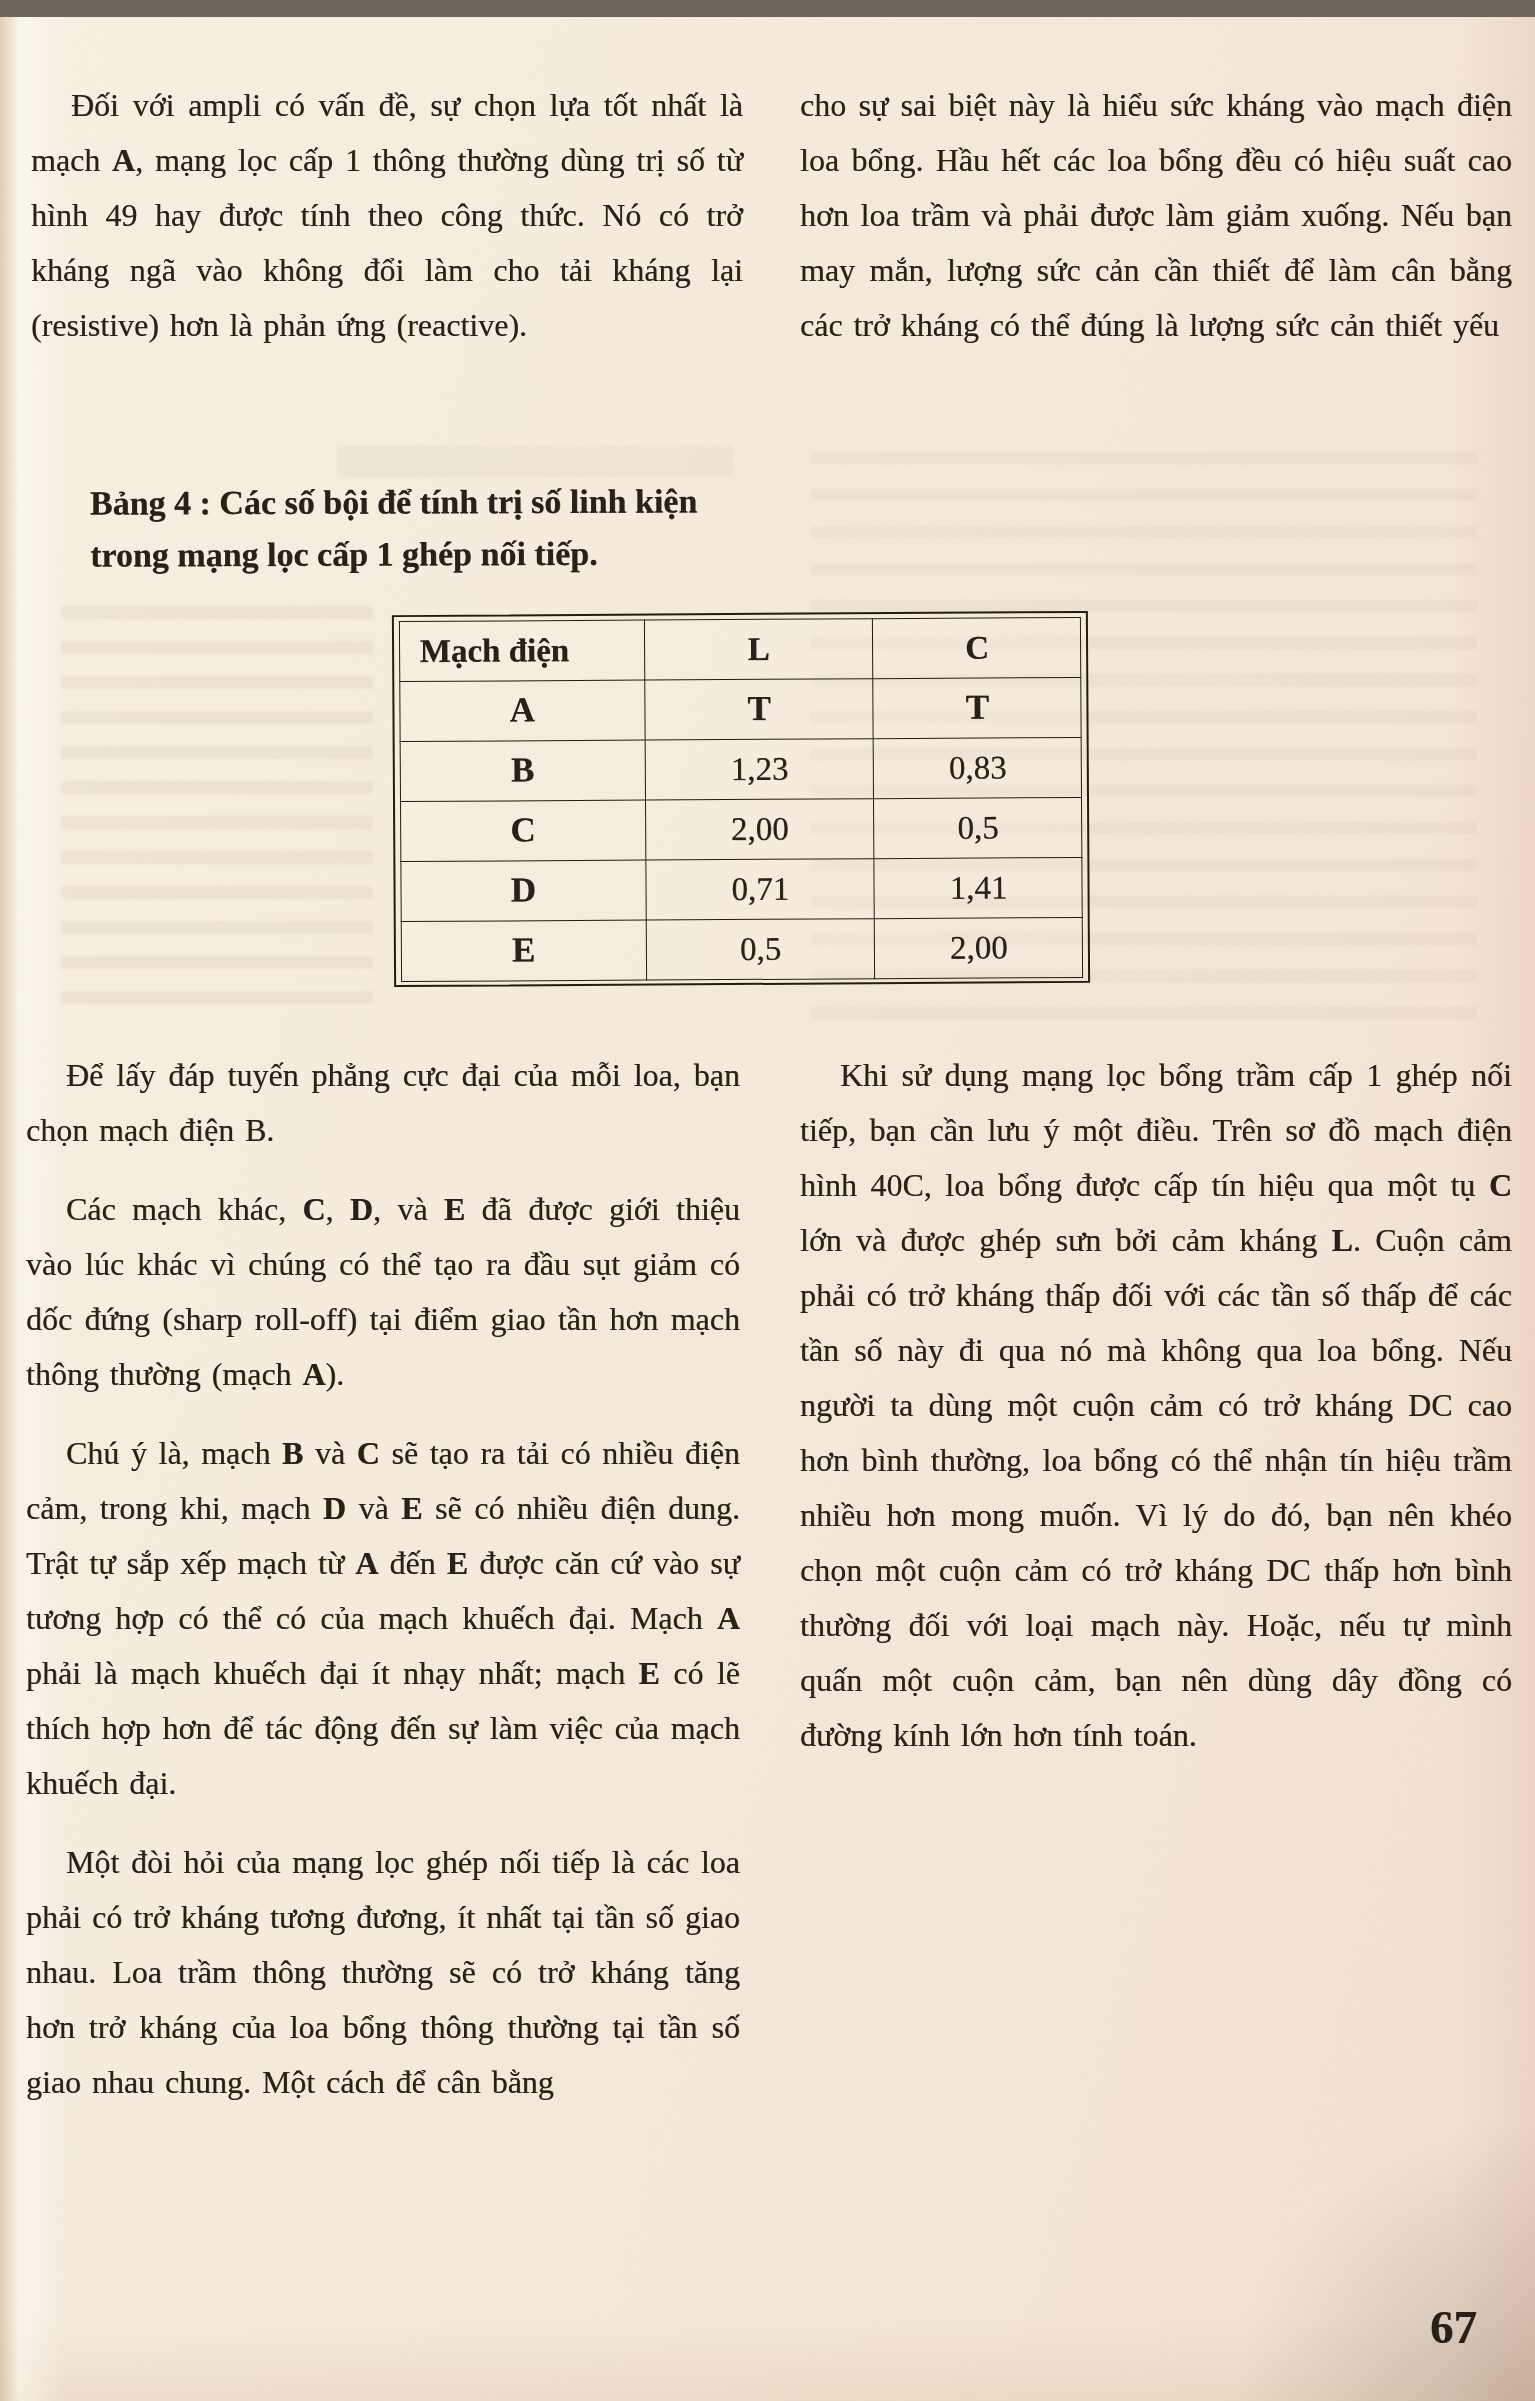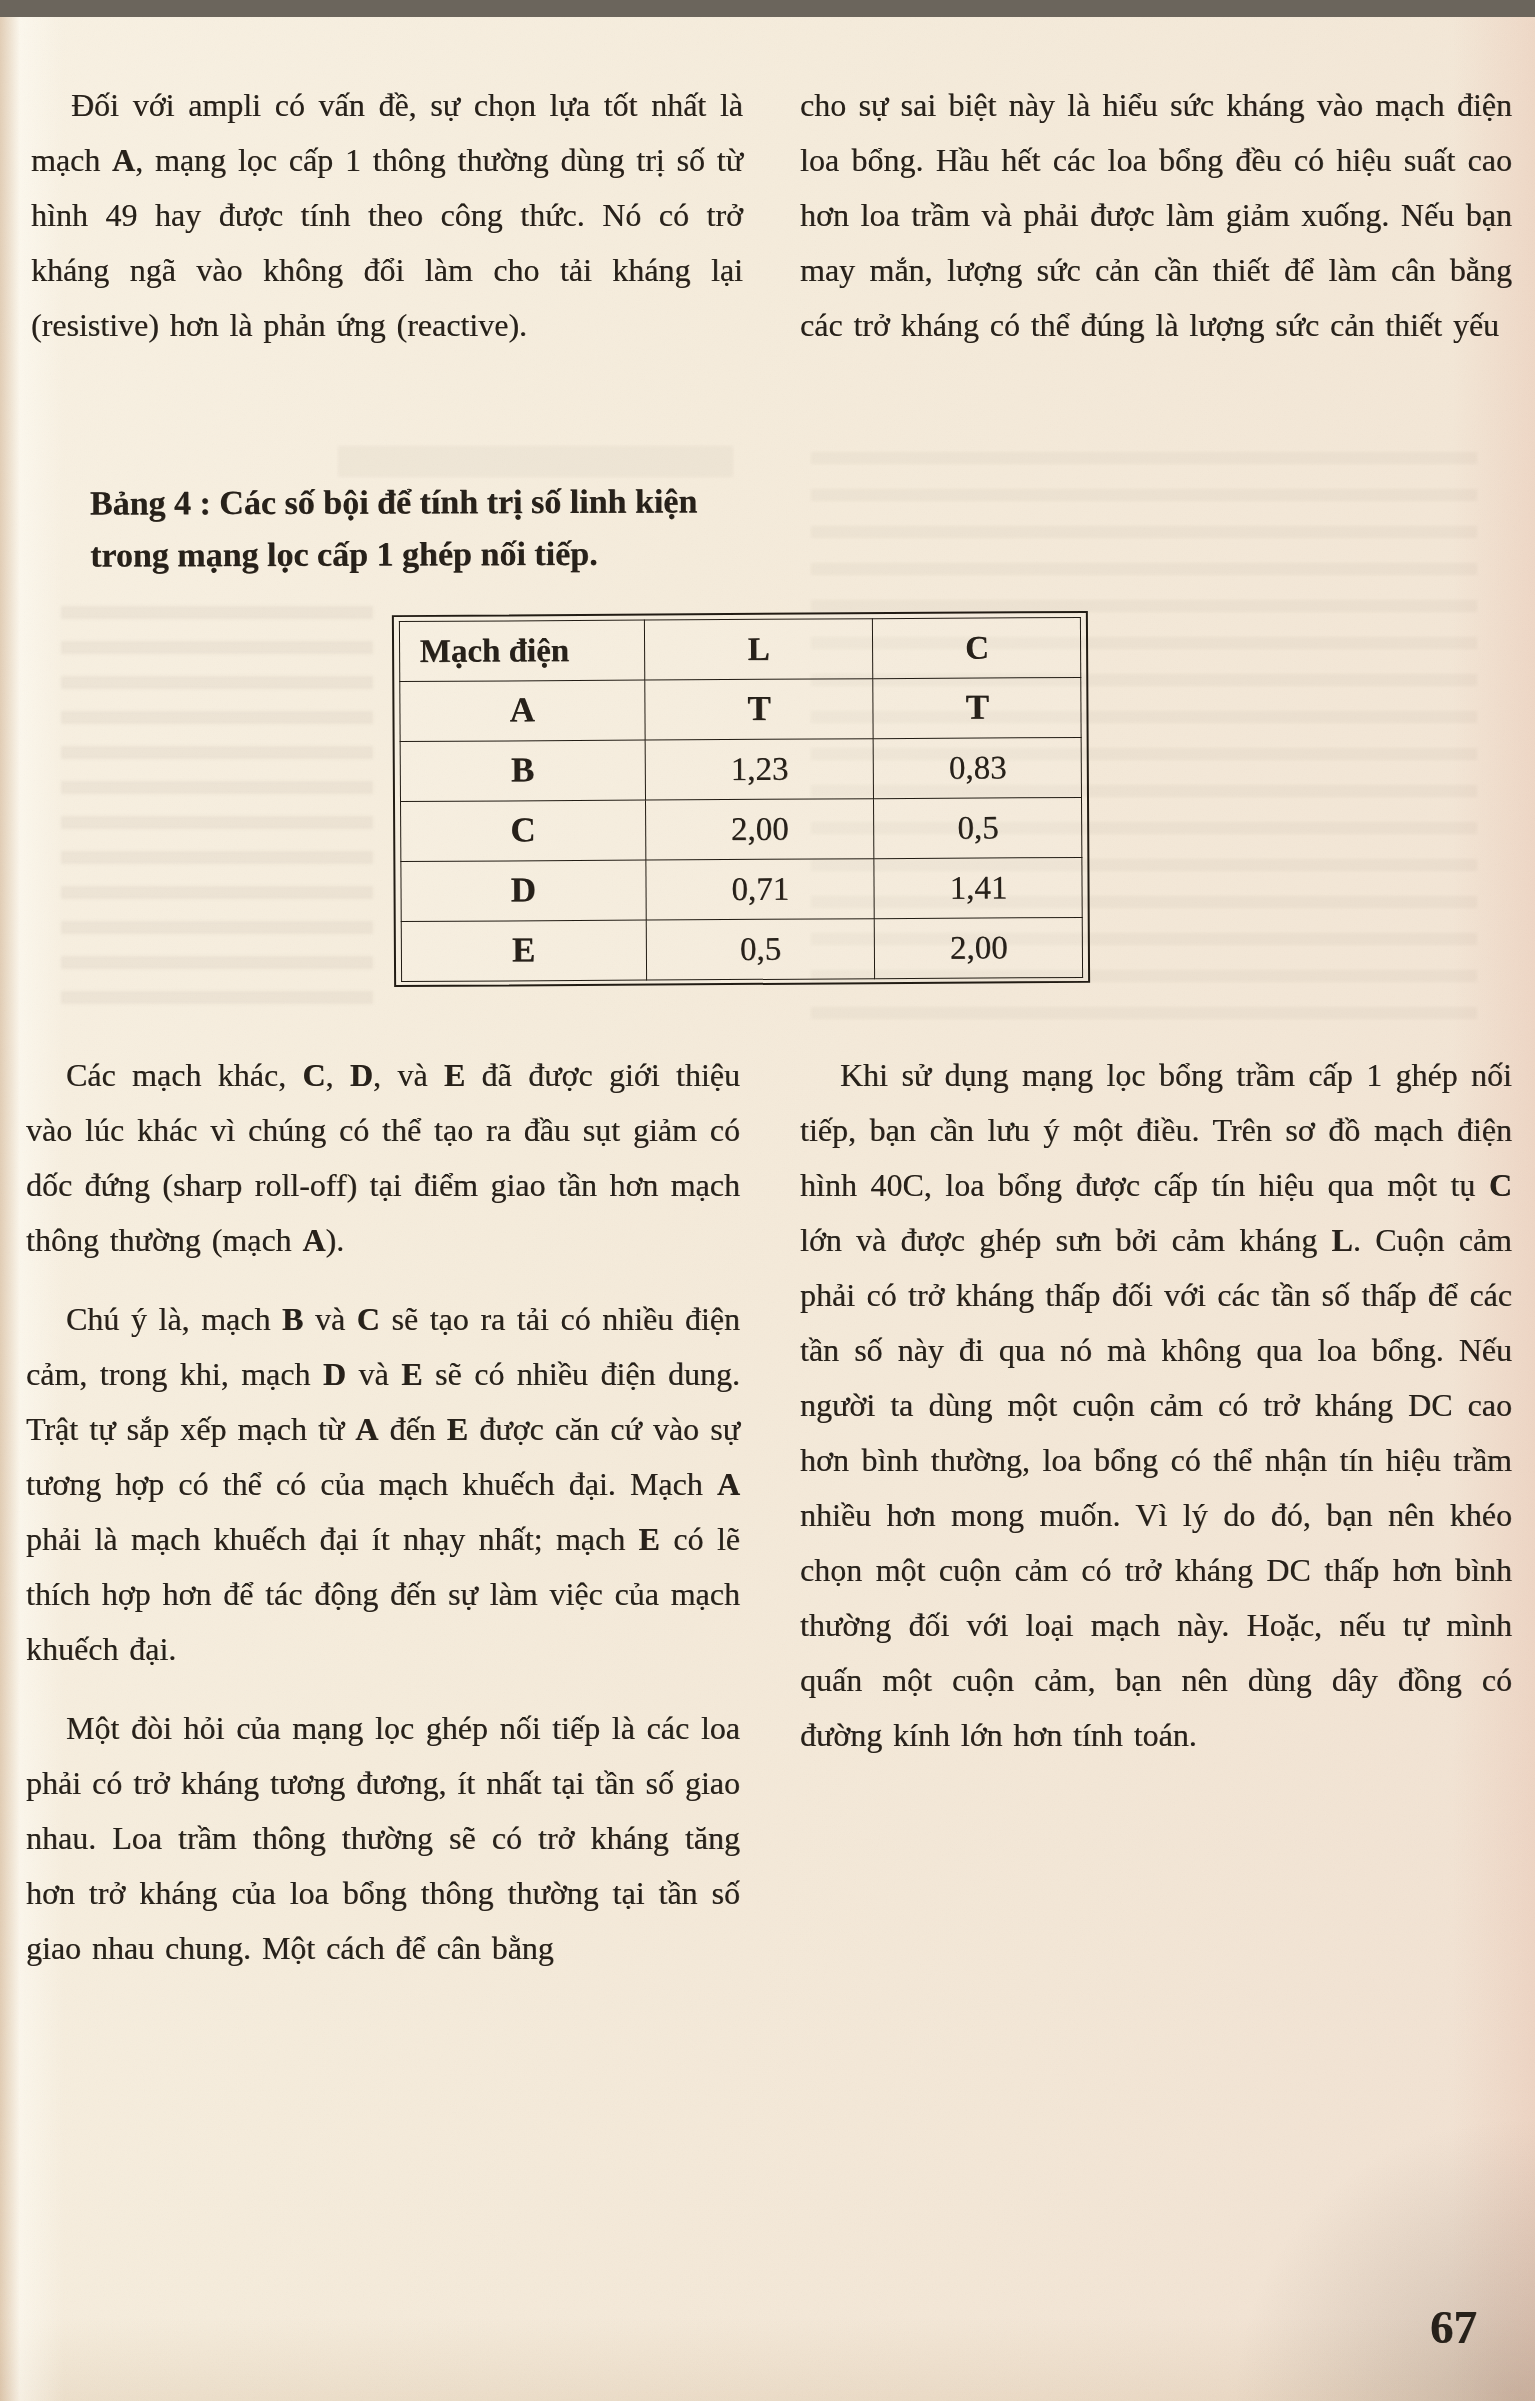--- a/index.html
+++ b/index.html
@@ -140,20 +140,21 @@
           <td class="letter">E</td>
           <td class="val">0,5</td>
           <td class="val">2,00</td>
         </tr>
       </tbody>
         </table>
     </div>
   </div>
 
   <div class="col layer" id="left-bottom">
+    <p class="para indent"><span>Để lấy đáp tuyến phẳng cực đại của mỗi loa, bạn chọn mạch điện B.</span></p>
     <p class="para indent"><span>Các mạch khác, </span><span class="b">C</span><span>, </span><span class="b">D</span><span>, và </span><span class="b">E</span><span> đã được giới thiệu vào lúc khác vì chúng có thể tạo ra đầu sụt giảm có dốc đứng (sharp roll-off) tại điểm giao tần hơn mạch thông thường (mạch </span><span class="b">A</span><span>).</span></p>
     <p class="para indent"><span>Chú ý là, mạch </span><span class="b">B</span><span> và </span><span class="b">C</span><span> sẽ tạo ra tải có nhiều điện cảm, trong khi, mạch </span><span class="b">D</span><span> và </span><span class="b">E</span><span> sẽ có nhiều điện dung. Trật tự sắp xếp mạch từ </span><span class="b">A</span><span> đến </span><span class="b">E</span><span> được căn cứ vào sự tương hợp có thể có của mạch khuếch đại. Mạch </span><span class="b">A</span><span> phải là mạch khuếch đại ít nhạy nhất; mạch </span><span class="b">E</span><span> có lẽ thích hợp hơn để tác động đến sự làm việc của mạch khuếch đại.</span></p>
     <p class="para indent"><span>Một đòi hỏi của mạng lọc ghép nối tiếp là các loa phải có trở kháng tương đương, ít nhất tại tần số giao nhau. Loa trầm thông thường sẽ có trở kháng tăng hơn trở kháng của loa bổng thông thường tại tần số giao nhau chung. Một cách để cân bằng</span></p>
   </div>
 
   <div class="col layer" id="right-bottom">
     <p class="para indent"><span>Khi sử dụng mạng lọc bổng trầm cấp 1 ghép nối tiếp, bạn cần lưu ý một điều. Trên sơ đồ mạch điện hình 40C, loa bổng được cấp tín hiệu qua một tụ </span><span class="b">C</span><span> lớn và được ghép sưn bởi cảm kháng </span><span class="b">L</span><span>. Cuộn cảm phải có trở kháng thấp đối với các tần số thấp để các tần số này đi qua nó mà không qua loa bổng. Nếu người ta dùng một cuộn cảm có trở kháng DC cao hơn bình thường, loa bổng có thể nhận tín hiệu trầm nhiều hơn mong muốn. Vì lý do đó, bạn nên khéo chọn một cuộn cảm có trở kháng DC thấp hơn bình thường đối với loại mạch này. Hoặc, nếu tự mình quấn một cuộn cảm, bạn nên dùng dây đồng có đường kính lớn hơn tính toán.</span></p>
   </div>
 
   <div id="page-number" class="layer">67</div>

